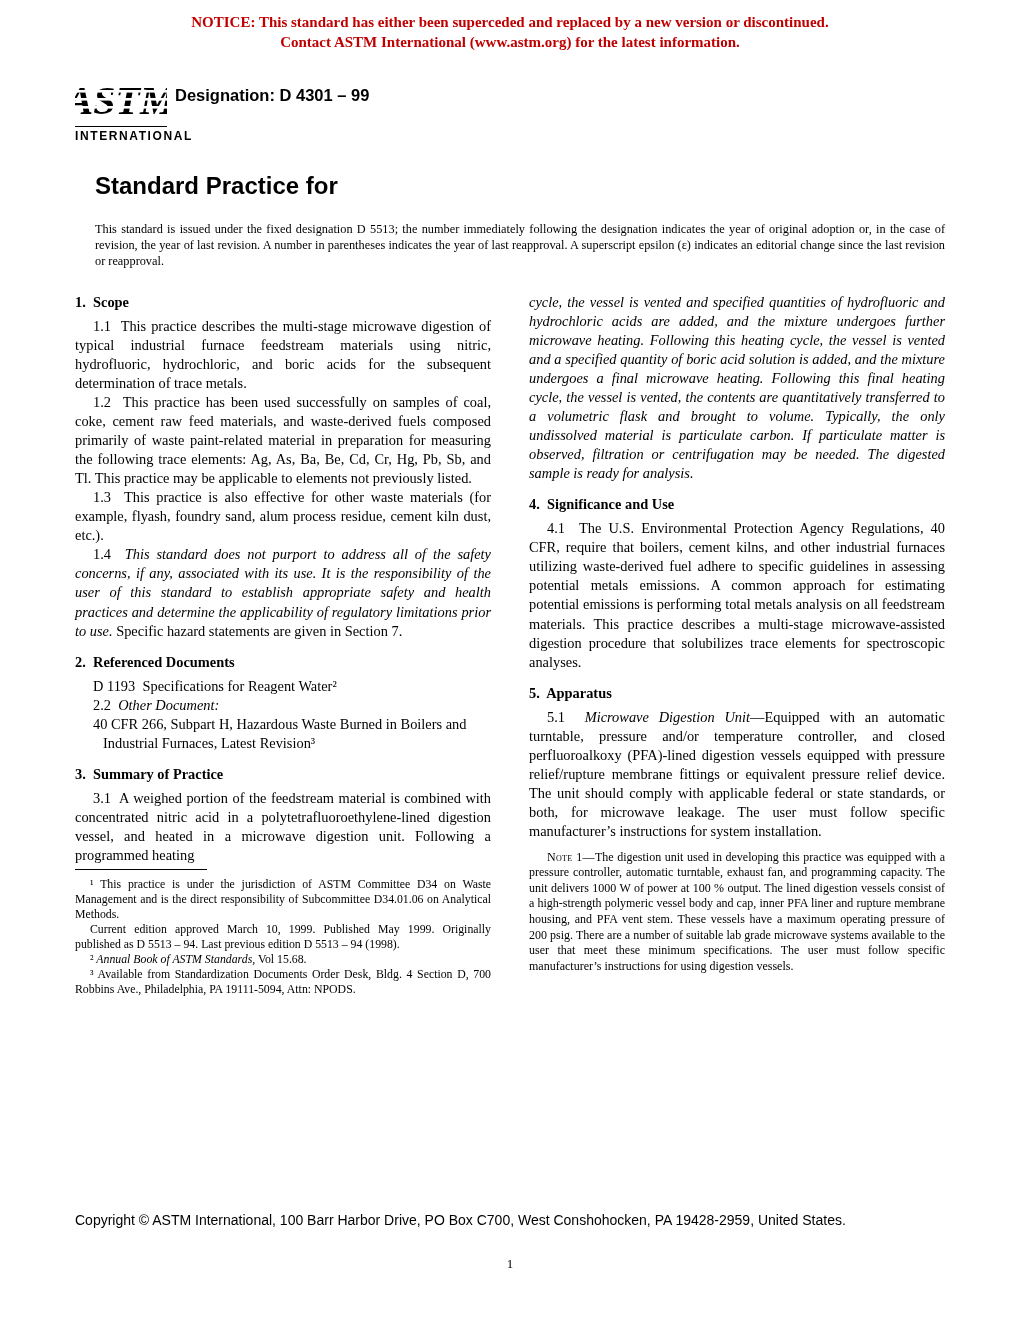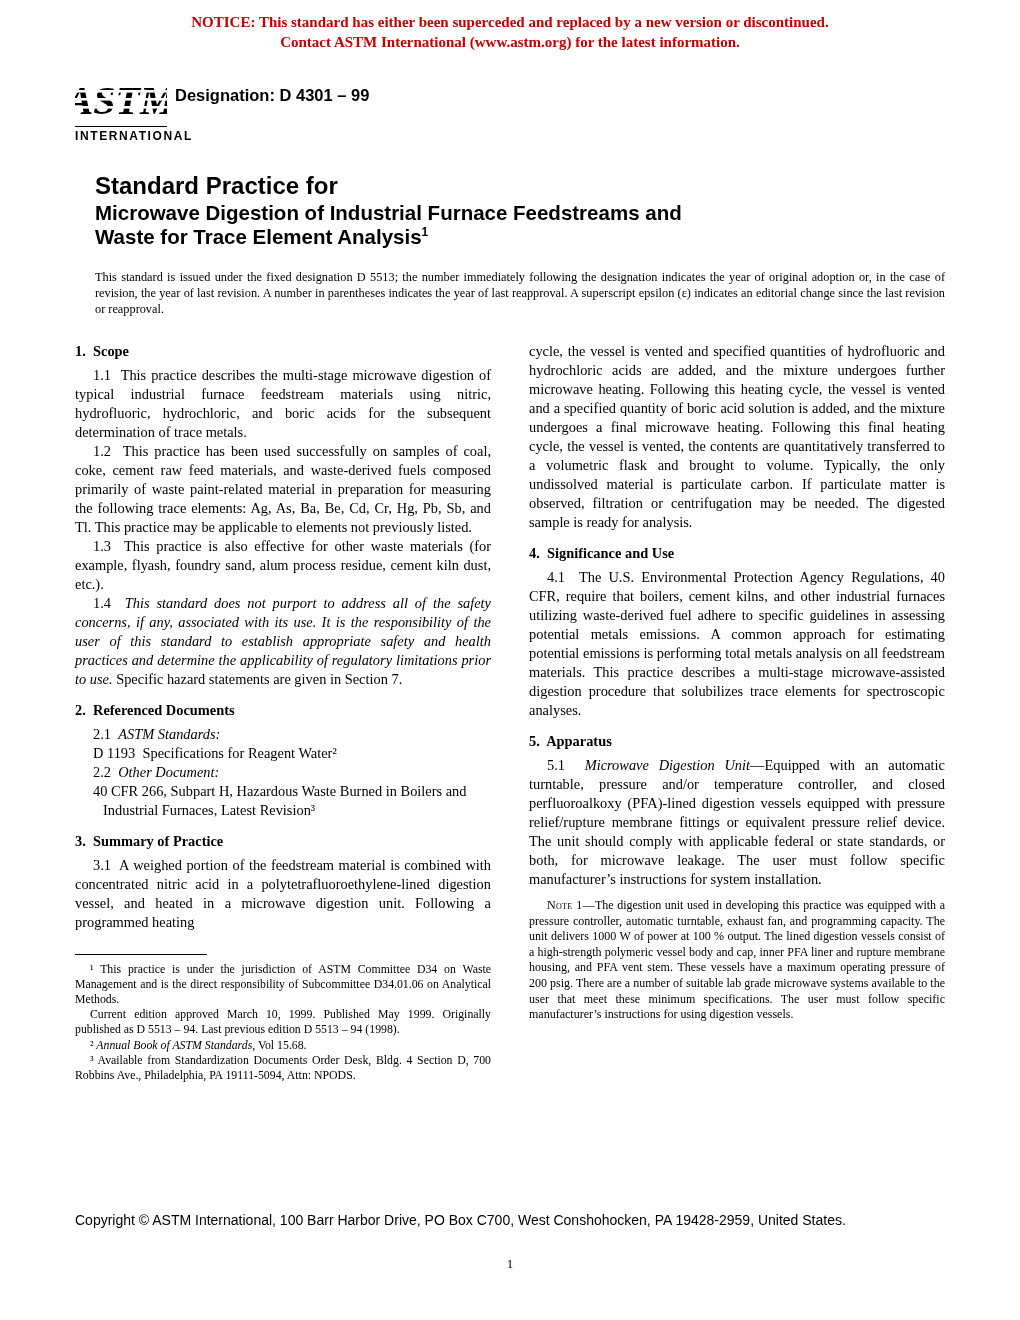--- a/index.html
+++ b/index.html
@@ -75,32 +75,32 @@
   .col { width: 420px; text-align: justify; }
   .sec-h {
     font-weight: bold;
     font-size: 14.4px;
     text-align: left;
     margin: 12px 0 5px 0;
   }
   .sec-h.first { margin-top: 0; }
   .col p { margin: 0; }
   .p { text-indent: 18px; }
-  .nop { text-indent: 0; }
+  .nop { text-indent: 0; font-style: italic; }
   .ref-item { padding-left: 28px; text-indent: -10px; text-align: left; }
   
   .note {
     margin-top: 9px !important;
     font-size: 12px;
     line-height: 1.3;
     text-indent: 18px;
   }
   .note-label { font-variant: small-caps; letter-spacing: 0.3px; }
   
-  .footnotes { margin-top: 22px; }
+  .footnotes { margin-top: 4px; }
   .fn-rule { width: 132px; border-top: 1.2px solid #000; margin-bottom: 7px; }
   .fn {
     font-size: 11.8px;
     line-height: 1.28;
     text-indent: 15px;
     text-align: justify;
   }
   
   .copyright {
     position: absolute;
@@ -142,39 +142,34 @@
         </g>
       </svg>
       <div class="logo-rule"></div>
       <div class="logo-intl">INTERNATIONAL</div>
     </div>
     <div class="designation">Designation: D 4301 – 99</div>
   </div>
 
   <div class="title-block">
     <div class="title-kicker">Standard Practice for</div>
-    <div class="title-main">
-      <span>Microwave Digestion of Industrial Furnace Feedstreams and</span><br>
-      <span>Waste for Trace Element Analysis</span><sup>1</sup>
-    </div>
   </div>
 
   <p class="issue-note">This standard is issued under the fixed designation D 5513; the number immediately following the designation indicates the year of original adoption or, in the case of revision, the year of last revision. A number in parentheses indicates the year of last reapproval. A superscript epsilon (ε) indicates an editorial change since the last revision or reapproval.</p>
 
   <div class="columns">
 
     <div class="col">
       <h3 class="sec-h first">1.&nbsp; Scope</h3>
       <p class="p">1.1&nbsp; This practice describes the multi-stage microwave digestion of typical industrial furnace feedstream materials using nitric, hydrofluoric, hydrochloric, and boric acids for the subsequent determination of trace metals.</p>
       <p class="p">1.2&nbsp; This practice has been used successfully on samples of coal, coke, cement raw feed materials, and waste-derived fuels composed primarily of waste paint-related material in preparation for measuring the following trace elements: Ag, As, Ba, Be, Cd, Cr, Hg, Pb, Sb, and Tl. This practice may be applicable to elements not previously listed.</p>
       <p class="p">1.3&nbsp; This practice is also effective for other waste materials (for example, flyash, foundry sand, alum process residue, cement kiln dust, etc.).</p>
       <p class="p"><span>1.4&nbsp; </span><i>This standard does not purport to address all of the safety concerns, if any, associated with its use. It is the responsibility of the user of this standard to establish appropriate safety and health practices and determine the applicability of regulatory limitations prior to use.</i><span> Specific hazard statements are given in Section 7.</span></p>
 
       <h3 class="sec-h">2.&nbsp; Referenced Documents</h3>
-      <p class="p"><span>2.1&nbsp; </span><i>ASTM Standards:</i></p>
       <p class="ref-item">D 1193&nbsp; Specifications for Reagent Water²</p>
       <p class="p"><span>2.2&nbsp; </span><i>Other Document:</i></p>
       <p class="ref-item">40 CFR 266, Subpart H, Hazardous Waste Burned in Boilers and Industrial Furnaces, Latest Revision³</p>
 
       <h3 class="sec-h">3.&nbsp; Summary of Practice</h3>
       <p class="p">3.1&nbsp; A weighed portion of the feedstream material is combined with concentrated nitric acid in a polytetrafluoroethylene-lined digestion vessel, and heated in a microwave digestion unit. Following a programmed heating</p>
 
       <div class="footnotes">
         <div class="fn-rule"></div>
         <p class="fn">¹ This practice is under the jurisdiction of ASTM Committee D34 on Waste Management and is the direct responsibility of Subcommittee D34.01.06 on Analytical Methods.</p>

